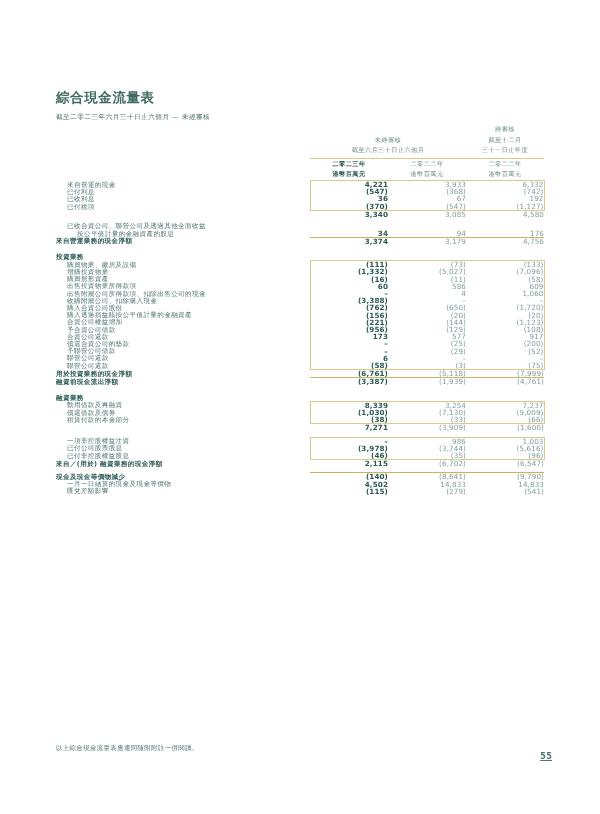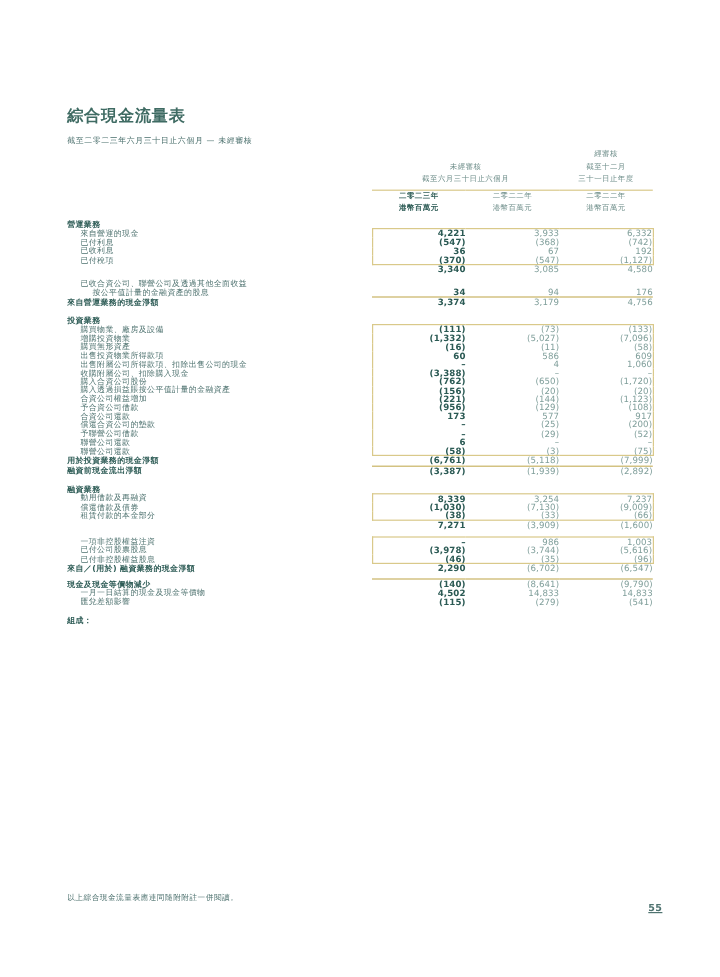--- a/index.html
+++ b/index.html
@@ -201,26 +201,20 @@
       </tr>
       <tr class="hdr">
         <td></td>
         <td class="strong-col">港幣百萬元</td>
         <td>港幣百萬元</td>
         <td>港幣百萬元</td>
       </tr>
     </tbody>
     <tbody id="rows-body">
         <tr>
-          <td class="lbl sec">營運業務</td>
-          <td class="v c1"></td>
-          <td class="v"></td>
-          <td class="v"></td>
-        </tr>
-        <tr>
           <td class="lbl ind1">來自營運的現金</td>
           <td class="v c1 boxtop boxleft">4,221</td>
           <td class="v boxtop">3,933</td>
           <td class="v boxtop boxright">6,332</td>
         </tr>
         <tr>
           <td class="lbl ind1">已付利息</td>
           <td class="v c1 boxleft">(547)</td>
           <td class="v">(368)</td>
           <td class="v boxright">(742)</td>
@@ -366,21 +360,21 @@
         <tr>
           <td class="lbl tot">用於投資業務的現金淨額</td>
           <td class="v c1 ruletop">(6,761)</td>
           <td class="v ruletop">(5,118)</td>
           <td class="v ruletop">(7,999)</td>
         </tr>
         <tr>
           <td class="lbl tot">融資前現金流出淨額</td>
           <td class="v c1 ruletop">(3,387)</td>
           <td class="v ruletop">(1,939)</td>
-          <td class="v ruletop">(2,892)</td>
+          <td class="v ruletop">(4,761)</td>
         </tr>
         <tr class="spacer">
           <td colspan="4"></td>
         </tr>
         <tr>
           <td class="lbl sec">融資業務</td>
           <td class="v c1"></td>
           <td class="v"></td>
           <td class="v"></td>
         </tr>
@@ -424,21 +418,21 @@
           <td class="v boxright">(5,616)</td>
         </tr>
         <tr>
           <td class="lbl ind1">已付非控股權益股息</td>
           <td class="v c1 boxbot boxleft">(46)</td>
           <td class="v boxbot">(35)</td>
           <td class="v boxbot boxright">(96)</td>
         </tr>
         <tr>
           <td class="lbl tot">來自／(用於) 融資業務的現金淨額</td>
-          <td class="v c1 ruletop">2,290</td>
+          <td class="v c1 ruletop">2,115</td>
           <td class="v ruletop">(6,702)</td>
           <td class="v ruletop">(6,547)</td>
         </tr>
         <tr class="spacer">
           <td colspan="4"></td>
         </tr>
         <tr>
           <td class="lbl tot">現金及現金等價物減少</td>
           <td class="v c1 ruletop">(140)</td>
           <td class="v ruletop">(8,641)</td>
@@ -452,25 +446,19 @@
         </tr>
         <tr>
           <td class="lbl ind1">匯兌差額影響</td>
           <td class="v c1">(115)</td>
           <td class="v">(279)</td>
           <td class="v">(541)</td>
         </tr>
         <tr class="spacer">
           <td colspan="4"></td>
         </tr>
-        <tr>
-          <td class="lbl sec">組成：</td>
-          <td class="v c1"></td>
-          <td class="v"></td>
-          <td class="v"></td>
-        </tr>
       </tbody>
   </table>
 
   <div class="footnote">以上綜合現金流量表應連同隨附附註一併閱讀。</div>
   <div class="page-num">55</div>
 
 </div>
 
 </body></html>

